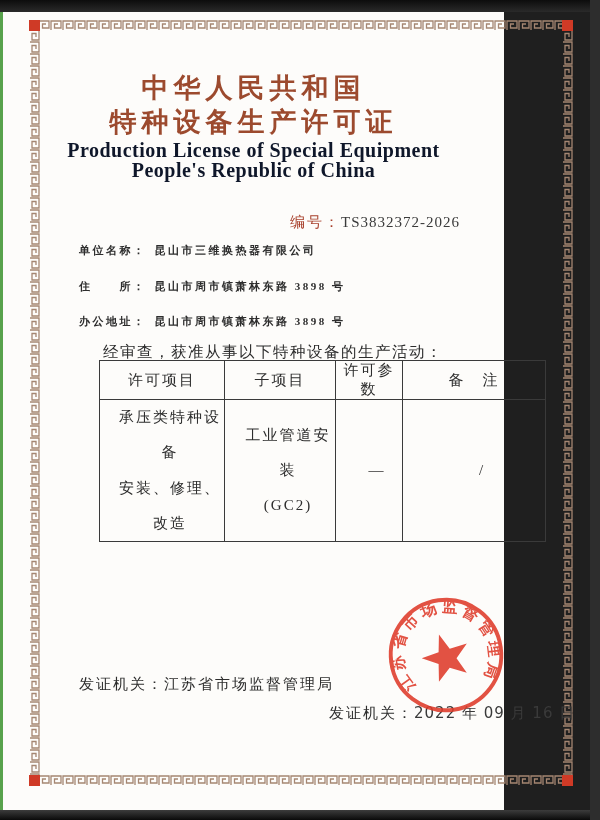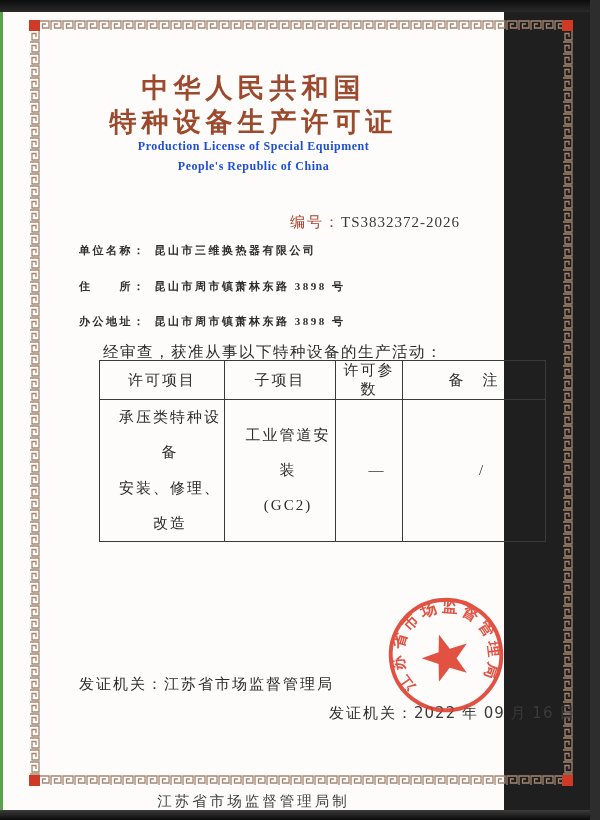--- a/index.html
+++ b/index.html
@@ -6,21 +6,21 @@
   .photo{position:relative;width:600px;height:820px;background:#1f1f1f;overflow:hidden;
          font-family:"Liberation Serif", serif;}
   .edge-top{position:absolute;left:0;top:0;width:600px;height:12px;background:linear-gradient(#0c0c0c,#2a2a2a);}
   .edge-bottom{position:absolute;left:0;top:810px;width:600px;height:10px;background:linear-gradient(#3c3c3c,#0a0a0a);}
   .edge-right{position:absolute;left:590px;top:0;width:10px;height:820px;background:#2d2d2d;}
   .edge-left-green{position:absolute;left:0;top:12px;width:3px;height:798px;background:#58a24c;}
   .page{position:absolute;left:3px;top:12px;width:501px;height:798px;background:#fdfcfa;}
   .abs{position:absolute;}
   .center{left:0;width:100%;text-align:center;}
   .title-cn{font-size:27px;font-weight:bold;color:#9c4a2e;letter-spacing:5px;white-space:nowrap;}
-  .title-en{font-size:12px;font-weight:bold;color:#1d4ed8;letter-spacing:0.5px;white-space:nowrap;}
+  .title-en{font-size:20px;font-weight:bold;color:#0f172a;letter-spacing:0.5px;white-space:nowrap;}
   .no-line{font-size:15px;letter-spacing:1px;white-space:nowrap;color:#3a3a3a;}
   .no-label{color:#a8402c;letter-spacing:2px;}
   .field{font-size:11px;color:#2d2d2d;letter-spacing:2.5px;white-space:nowrap;font-weight:bold;}
   .field .lbl{margin-right:8px;}
   .intro{font-size:15.5px;color:#2d2d2d;letter-spacing:1.5px;white-space:nowrap;}
   table.lic{border-collapse:collapse;table-layout:fixed;}
   table.lic td{border:1.6px solid #3a3a3a;text-align:center;vertical-align:middle;
                font-size:15px;color:#2d2d2d;letter-spacing:2px;padding:0;}
   table.lic .hd{height:30px;font-size:15px;}
   table.lic .bd{height:97px;line-height:2.35;padding-left:16px;}
@@ -325,19 +325,18 @@
 
     <svg class="seal" viewBox="0 0 120 120">
       <circle cx="60" cy="60" r="51" fill="none" stroke="#df3b2a" stroke-width="3.6"></circle>
       <polygon fill="#df3b2a" transform="rotate(-10 60 62)" points="60,40 65.4,55.6 81.9,55.9 68.7,65.8 73.5,81.6 60,72.2 46.5,81.6 51.3,65.8 38.1,55.9 54.6,55.6"></polygon>
       <path id="sealArc" fill="none" d="M 28.5,84.6 A 40 40 0 1 1 91.5,84.6"></path>
       <text class="sealtxt">
         <textPath href="#sealArc" startOffset="0" textLength="178" lengthAdjust="spacing">江苏省市场监督管理局</textPath>
       </text>
     </svg>
 
-    <div class="abs center bottom-maker" style="top:780px;">江苏省市场监督管理局制</div>
   </div>
 
   <div class="edge-top"></div>
   <div class="edge-bottom"></div>
   <div class="edge-right"></div>
 </div>
 
 </body></html>

